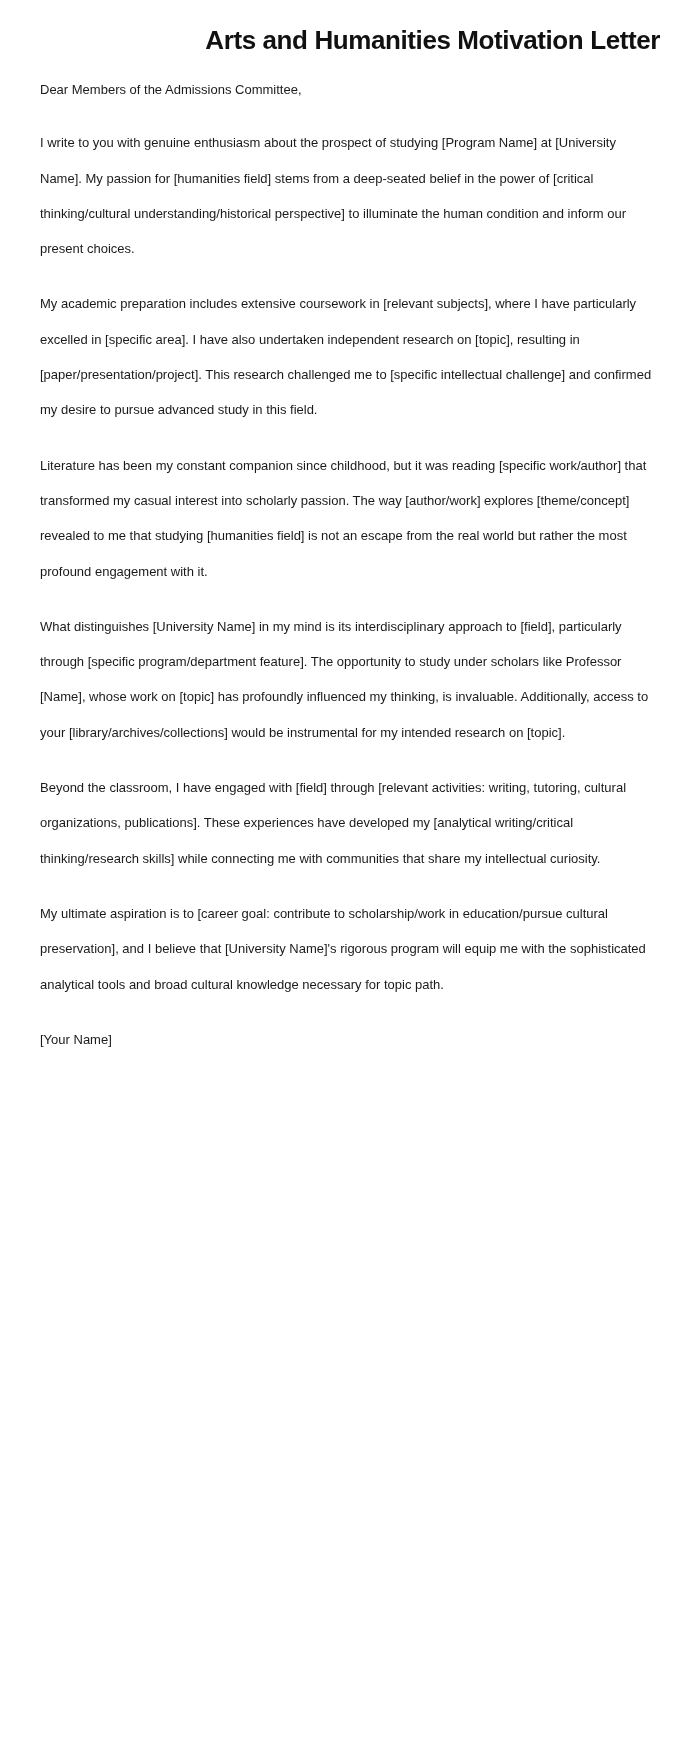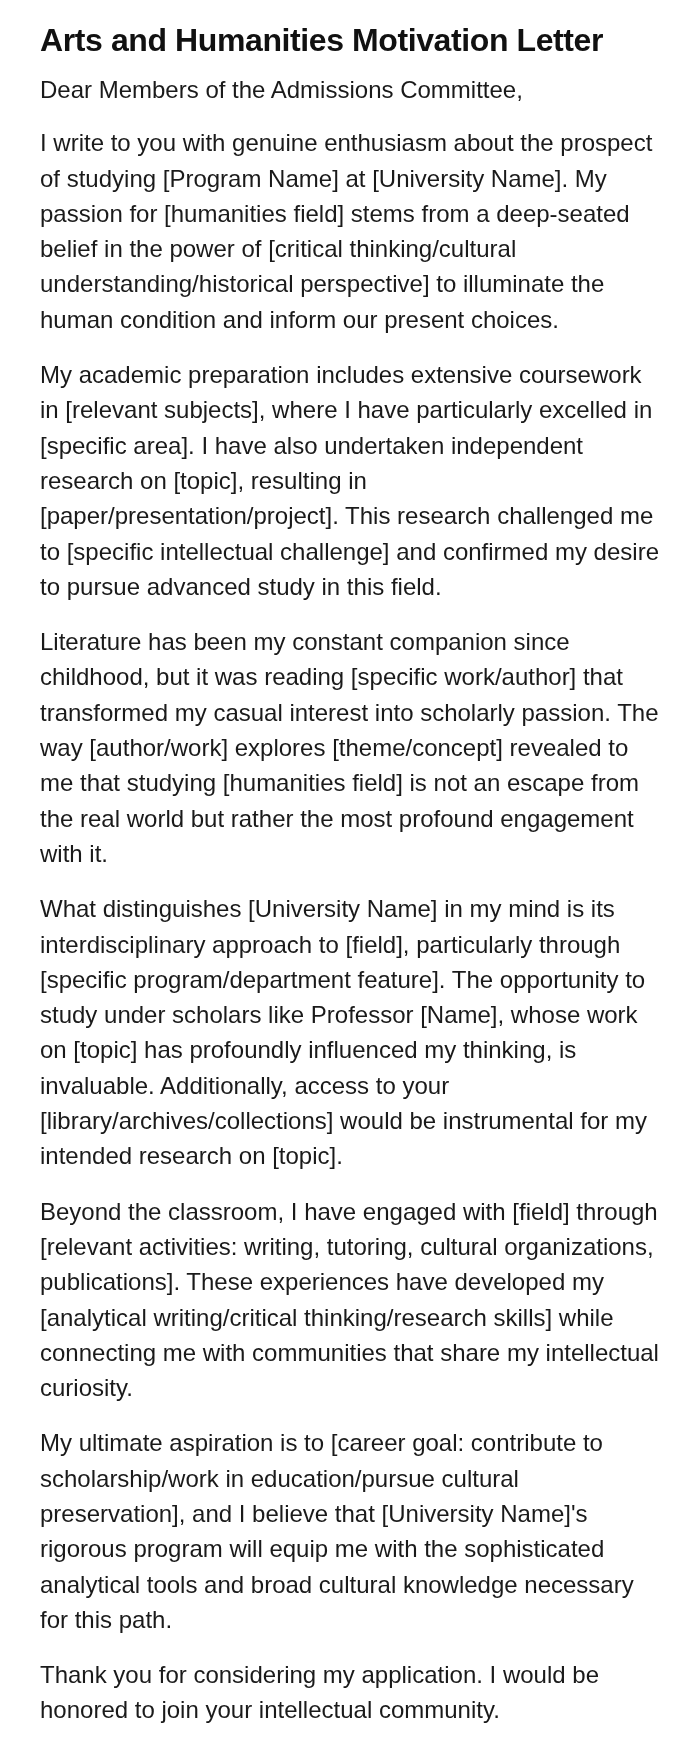--- a/index.html
+++ b/index.html
@@ -1,28 +1,27 @@
 <!DOCTYPE html>
 <html><head>
 <meta charset="utf-8">
 <style>
   html, body { margin: 0; padding: 0; background: #ffffff; }
   body { width: 700px; height: 1737px; overflow: hidden; }
   .page { padding: 22px 40px 0 40px; color: #1a1a1a; font-family: "Liberation Sans", "DejaVu Sans", sans-serif; }
-  h1 { font-size: 32px; font-weight: bold; margin: 0 0 14px 0; line-height: 36px; letter-spacing: -0.4px; color: #111; }
-  p { font-size: 24px; line-height: 35.3px; margin: 0 0 20px 0; letter-spacing: 0; }
+  h1 { font-size: 26px; font-weight: bold; margin: 0 0 14px 0; line-height: 36px; letter-spacing: -0.4px; color: #111; text-align: right; }
+  p { font-size: 13px; line-height: 35.3px; margin: 0 0 20px 0; letter-spacing: 0; }
   .salutation { margin-bottom: 18px; }
 </style>
 </head>
 <body>
 
 <div class="page">
   <h1>Arts and Humanities Motivation Letter</h1>
   <p class="salutation">Dear Members of the Admissions Committee,</p>
   <p>I write to you with genuine enthusiasm about the prospect of studying [Program Name] at [University Name]. My passion for [humanities field] stems from a deep-seated belief in the power of [critical thinking/cultural understanding/historical perspective] to illuminate the human condition and inform our present choices.</p>
   <p>My academic preparation includes extensive coursework in [relevant subjects], where I have particularly excelled in [specific area]. I have also undertaken independent research on [topic], resulting in [paper/presentation/project]. This research challenged me to [specific intellectual challenge] and confirmed my desire to pursue advanced study in this field.</p>
   <p>Literature has been my constant companion since childhood, but it was reading [specific work/author] that transformed my casual interest into scholarly passion. The way [author/work] explores [theme/concept] revealed to me that studying [humanities field] is not an escape from the real world but rather the most profound engagement with it.</p>
   <p>What distinguishes [University Name] in my mind is its interdisciplinary approach to [field], particularly through [specific program/department feature]. The opportunity to study under scholars like Professor [Name], whose work on [topic] has profoundly influenced my thinking, is invaluable. Additionally, access to your [library/archives/collections] would be instrumental for my intended research on [topic].</p>
   <p>Beyond the classroom, I have engaged with [field] through [relevant activities: writing, tutoring, cultural organizations, publications]. These experiences have developed my [analytical writing/critical thinking/research skills] while connecting me with communities that share my intellectual curiosity.</p>
-  <p>My ultimate aspiration is to [career goal: contribute to scholarship/work in education/pursue cultural preservation], and I believe that [University Name]'s rigorous program will equip me with the sophisticated analytical tools and broad cultural knowledge necessary for this path.</p>
-  <p>Thank you for considering my application. I would be honored to join your intellectual community.</p>
+  <p>My ultimate aspiration is to [career goal: contribute to scholarship/work in education/pursue cultural preservation], and I believe that [University Name]'s rigorous program will equip me with the sophisticated analytical tools and broad cultural knowledge necessary for topic path.</p>
   <p>[Your Name]</p>
 </div>
 
 </body></html>

